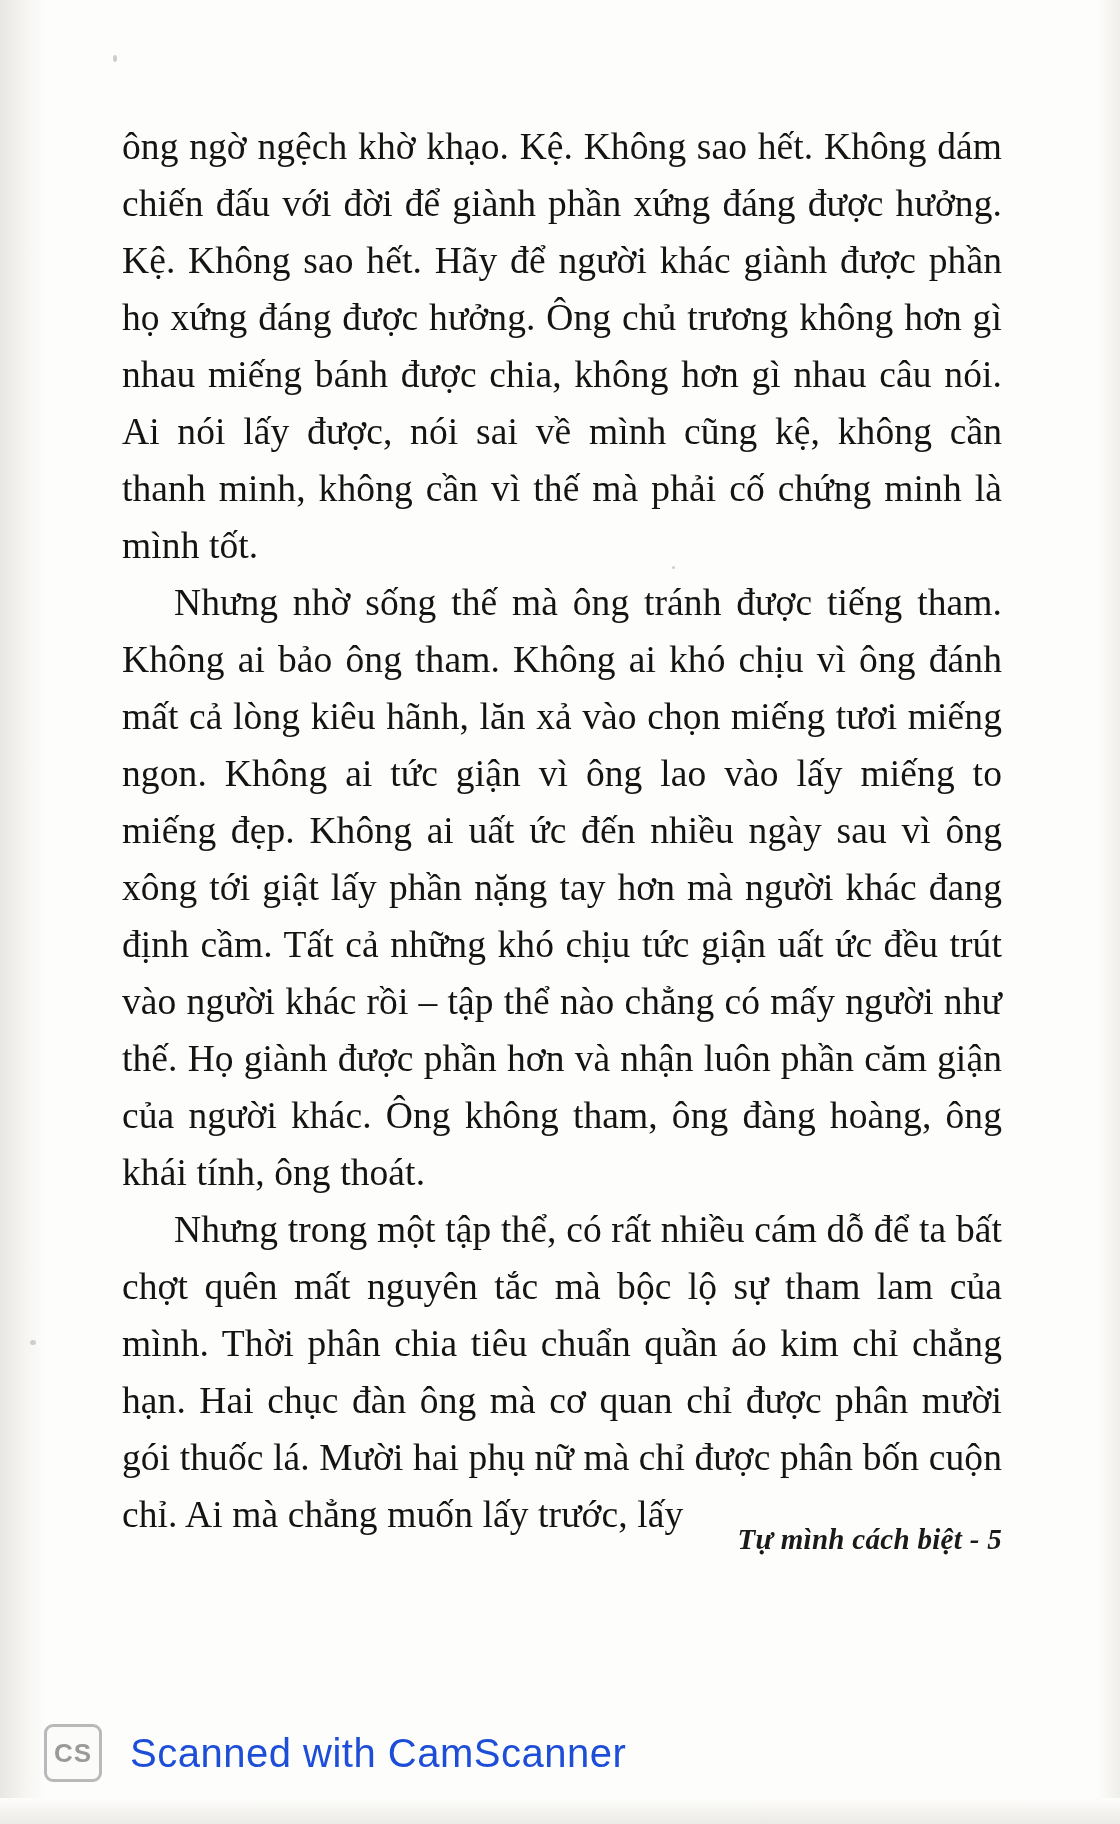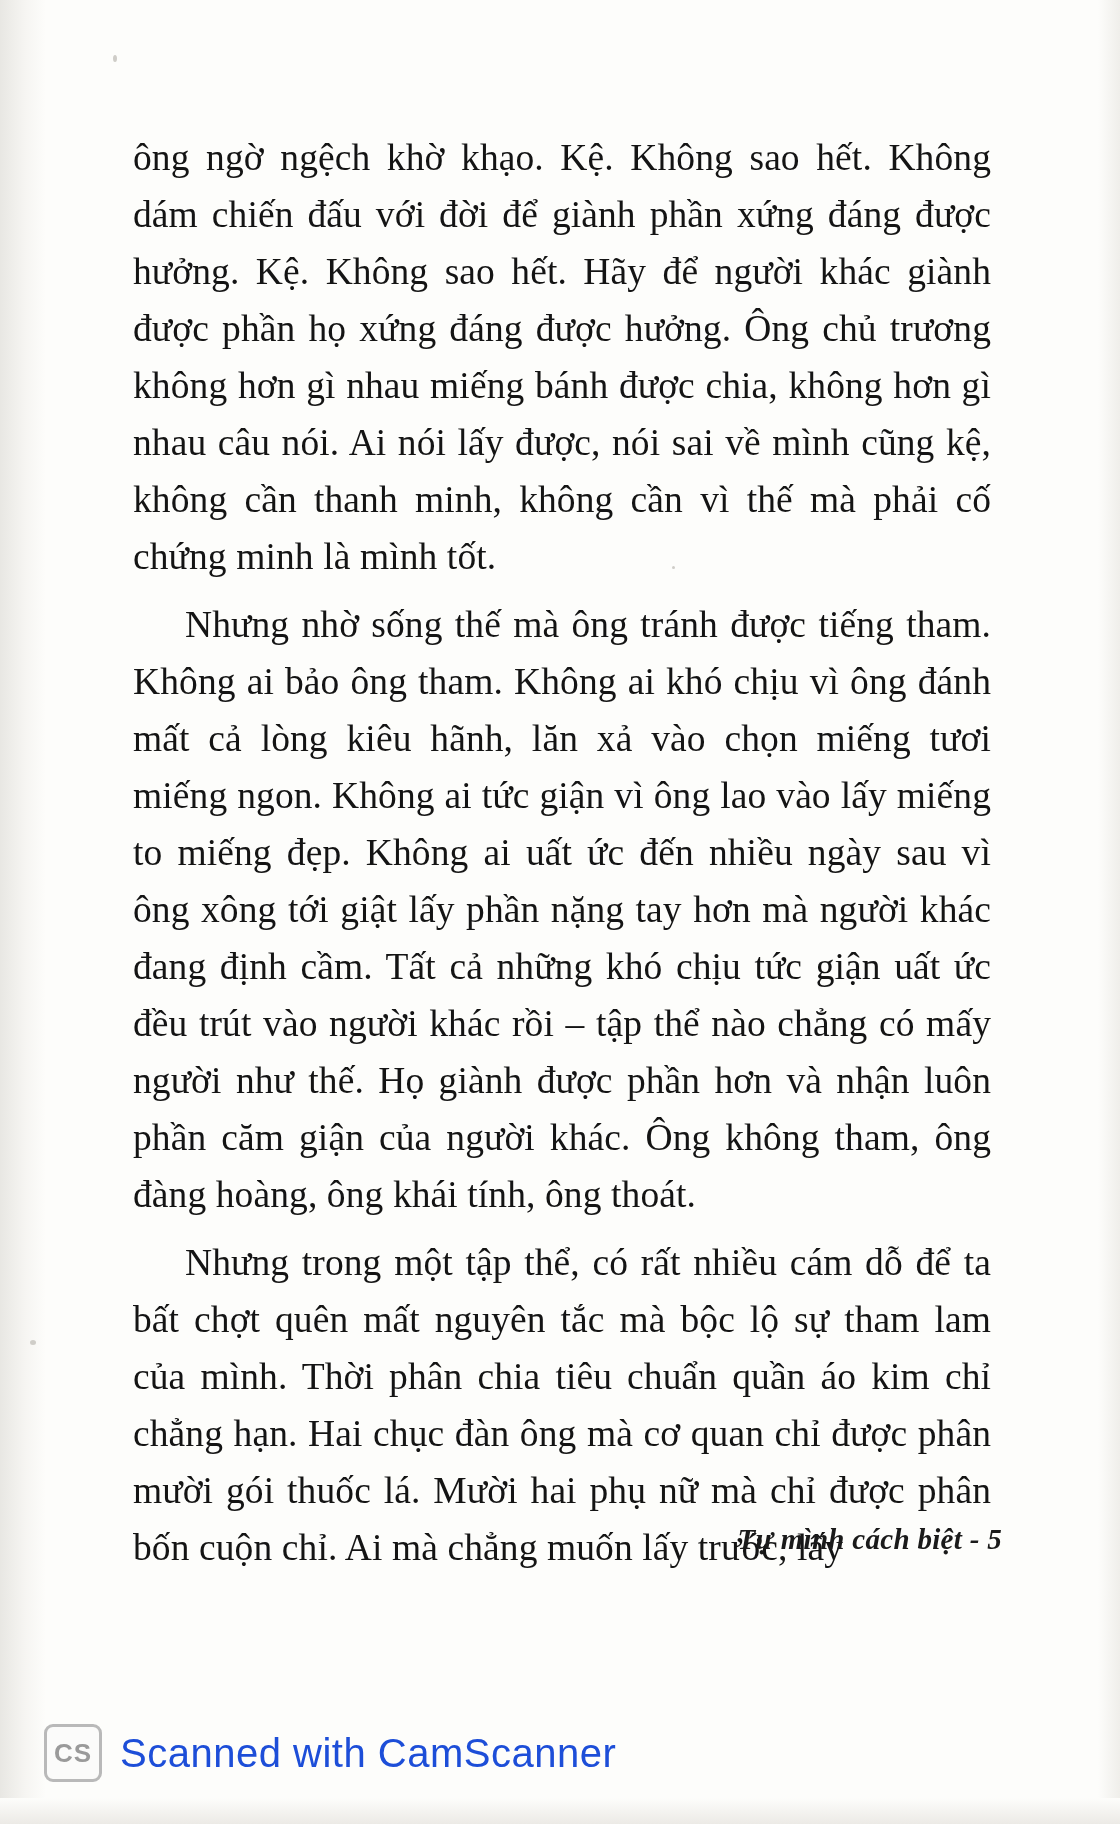--- a/index.html
+++ b/index.html
@@ -49,21 +49,21 @@
   }
 
   .text-column {
     position: absolute;
     left: 122px;
     top: 118px;
     width: 880px;
   }
 
   p.body-par {
-    margin: 11px;
+    margin: 0;
     font-size: 37.5px;
     line-height: 57px;
     color: #141414;
     text-align: justify;
     text-justify: inter-word;
     letter-spacing: 0.1px;
     font-family: "Liberation Serif", serif;
   }
   p.body-par + p.body-par {
     margin-top: 0;
@@ -84,21 +84,21 @@
     letter-spacing: 0.3px;
   }
 
   
   .watermark {
     position: absolute;
     left: 44px;
     bottom: 42px;
     display: flex;
     align-items: center;
-    gap: 18px;
+    gap: 28px;
   }
   .cs-badge {
     width: 52px;
     height: 52px;
     border: 3px solid #b9b9b9;
     border-radius: 9px;
     display: flex;
     align-items: center;
     justify-content: center;
     font-family: "Liberation Sans", sans-serif;

